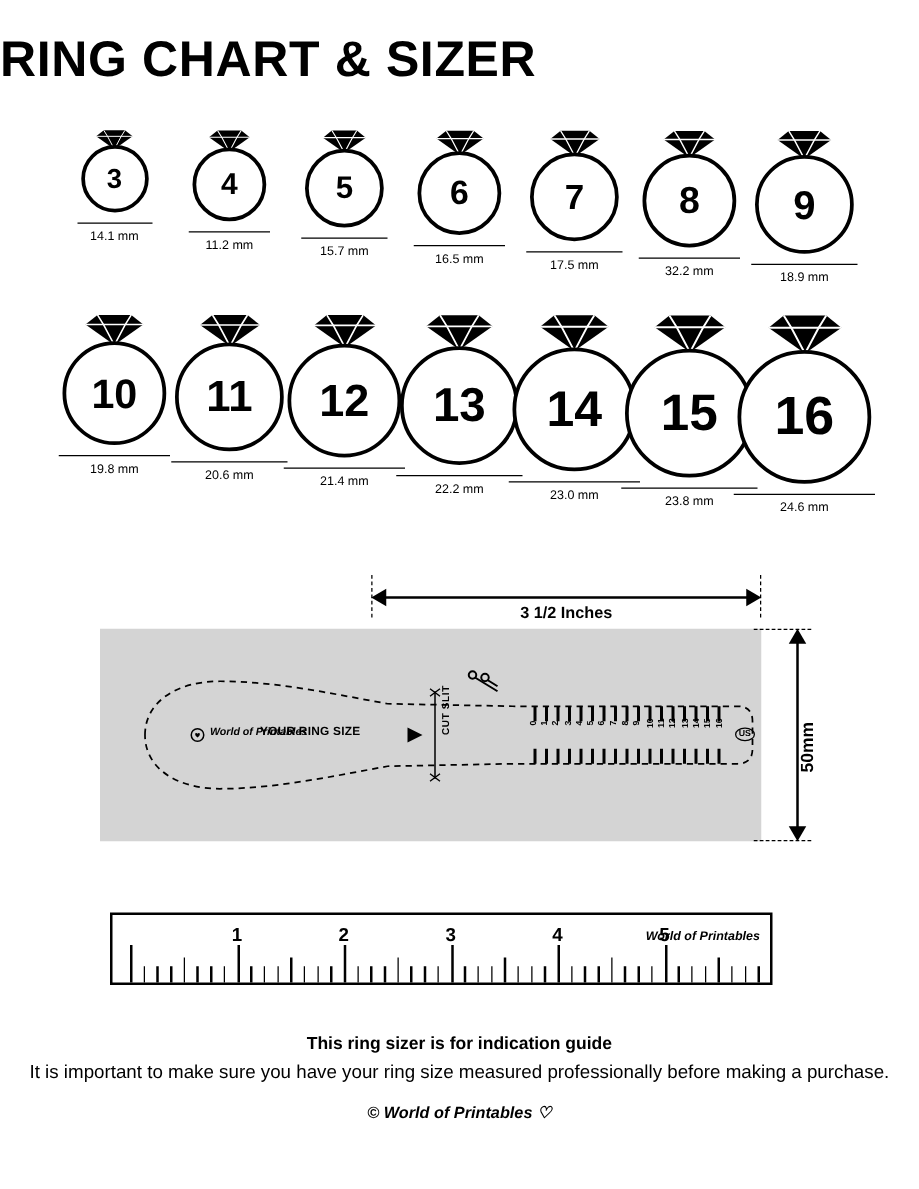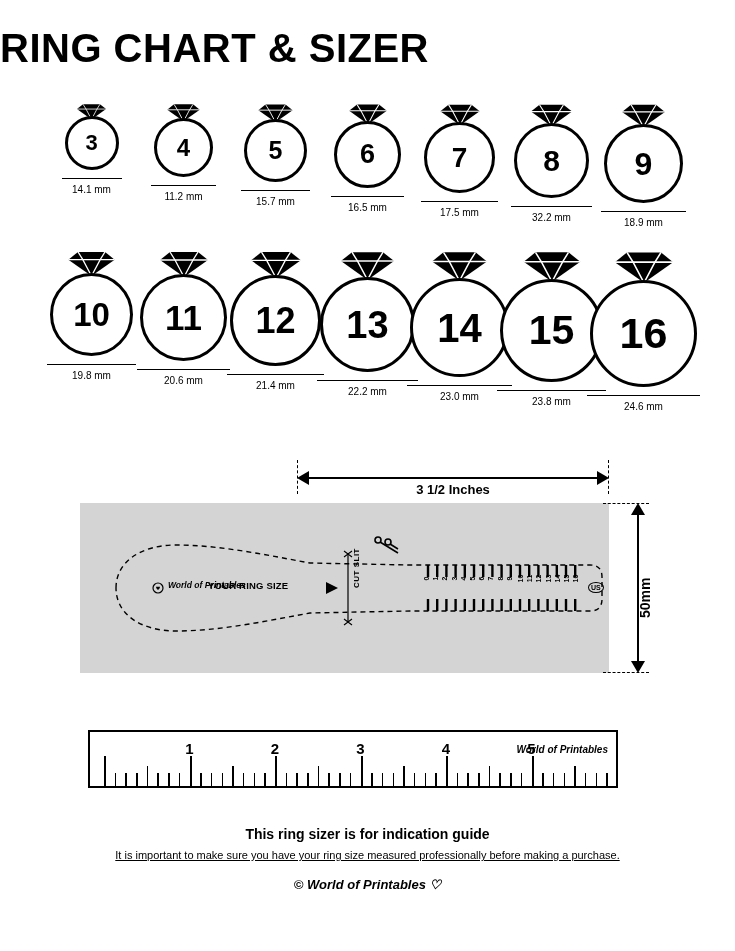--- a/index.html
+++ b/index.html
@@ -226,21 +226,21 @@
     top: 12px;
     right: 8px;
     font-size: 10px;
     font-style: italic;
     font-weight: bold;
   }
 
   
   .footer { text-align: center; margin-top: 16px; }
   .footer-bold { font-size: 14px; font-weight: bold; }
-  .footer-sub { font-size: 11px; margin-top: 7px; text-decoration: underline; }
+  .footer-sub { font-size: 15px; margin-top: 7px; }
   .brand {
     text-align: center;
     margin-top: 16px;
     font-size: 13px;
     font-weight: bold;
     font-style: italic;
   }
 
   
   .tpl-svg { position: absolute; left: 0; top: 0; }

